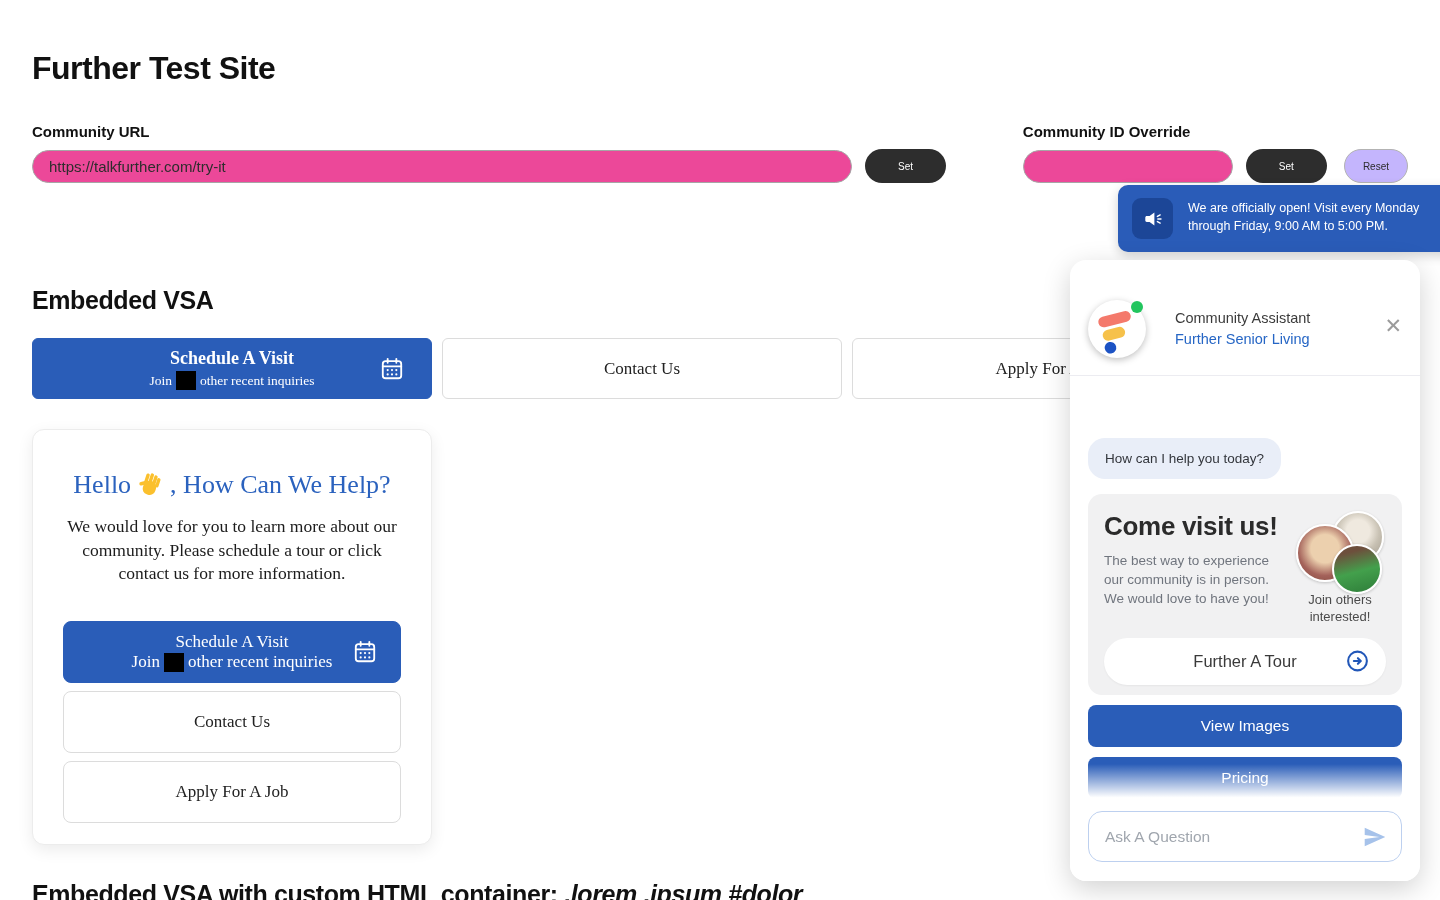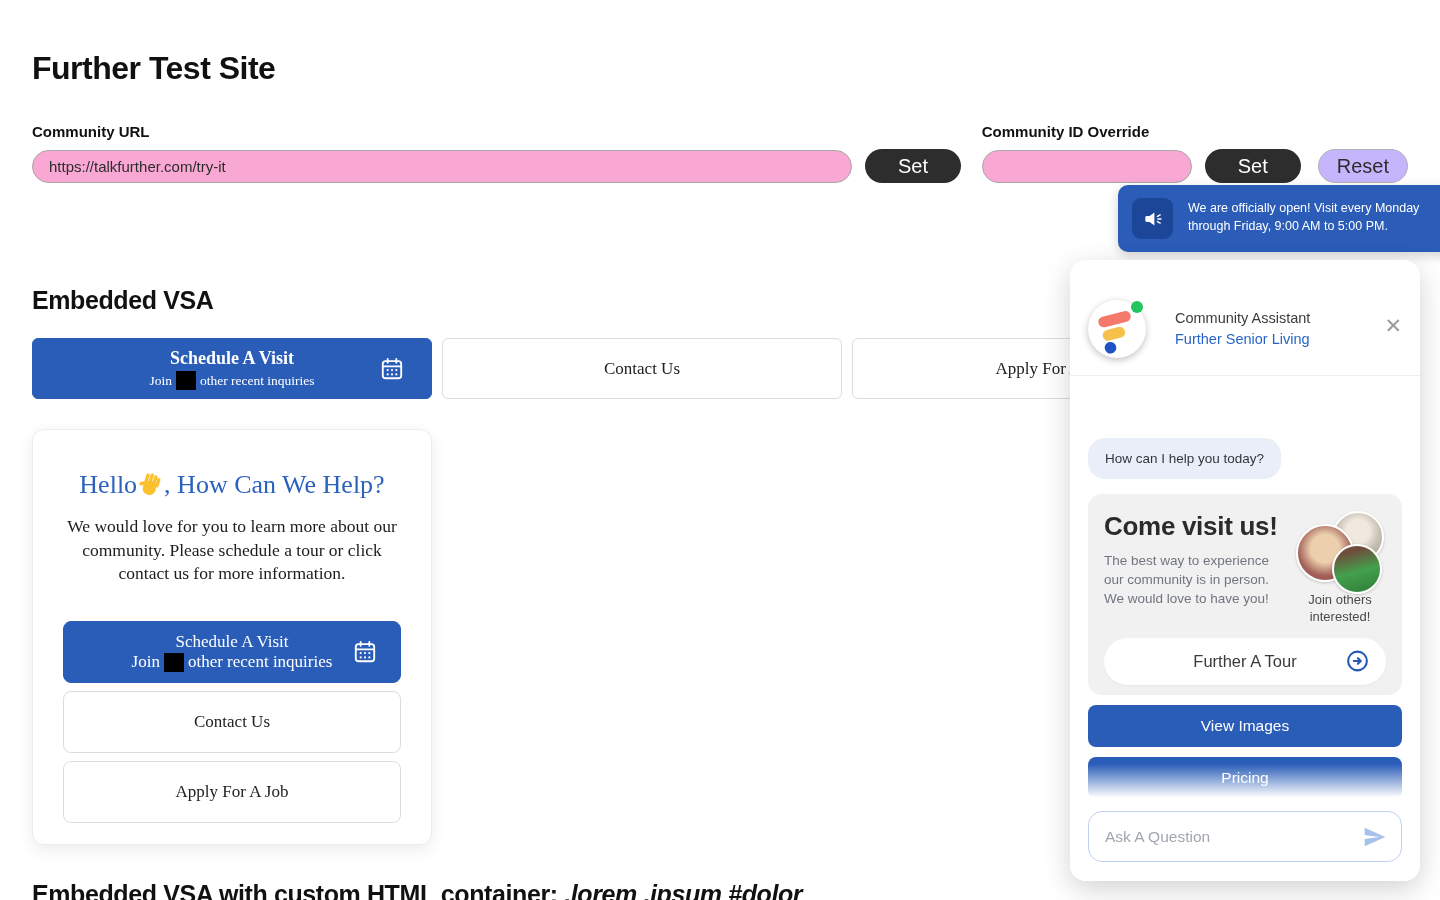--- a/index.html
+++ b/index.html
@@ -6,46 +6,46 @@
   html,body { width:1440px; height:900px; background:#ffffff; overflow:hidden;
     font-family:"Liberation Sans", sans-serif; color:#111; }
 
   .page { padding:50px 32px 0; }
 
   h1.site-title { font-size:32px; font-weight:800; letter-spacing:-0.5px; margin-bottom:36px; }
 
   .form-row { display:flex; align-items:flex-start; }
   .field-label { font-size:15px; font-weight:700; margin-bottom:9px; }
   .input-line { display:flex; align-items:center; }
-  .pill-input { height:33px; border:1px solid #a6a6a6; background:#f9a8d4; border-radius:17px;
+  .pill-input { height:33px; border:1px solid #a6a6a6; background:#ec4899; border-radius:17px;
     padding:0 16px; font-size:15px; color:#2d2d2d; font-family:"Liberation Sans",sans-serif; outline:none; }
   .url-input { width:820px; }
   .id-input { width:210px; }
-  .btn-pill { height:34px; border:none; border-radius:17px; font-size:20px; cursor:pointer;
+  .btn-pill { height:34px; border:none; border-radius:17px; font-size:10px; cursor:pointer;
     font-family:"Liberation Sans",sans-serif; }
   .btn-dark { background:#2d2d2d; color:#fff; padding:0 33px; margin-left:13px; }
   .btn-light { background:#c4b5fd; color:#2d2d2d; border:1px solid #b3b3b3; padding:0 18px; margin-left:17px; }
   .group-left { width:1012px; }
 
   h2.section-title { font-size:25px; font-weight:800; letter-spacing:-0.4px; }
   .vsa-section { margin-top:103px; }
   .vsa-buttons { display:flex; gap:10px; margin-top:23px; }
   .vsa-btn { width:400px; height:61px; border-radius:6px; border:1px solid #dcdcdc; background:#fff;
     font-family:"Liberation Serif", serif; font-size:17px; color:#222; cursor:pointer;
     display:flex; flex-direction:column; align-items:center; justify-content:center; position:relative; }
   .vsa-btn.primary { background:#2a5db8; border-color:#2a5db8; color:#fff; }
   .vsa-btn .btn-title { font-weight:700; font-size:18px; }
   .vsa-btn .btn-sub { font-size:13.5px; margin-top:2px; }
   .redaction { display:inline-block; width:20px; height:19px; background:#000; vertical-align:-5px; margin:0 4px; }
   .cal-icon { position:absolute; right:26px; top:50%; transform:translateY(-50%); width:26px; height:26px; }
 
   .hello-card { width:400px; margin-top:30px; background:#fff; border:1px solid #ececec; border-radius:12px;
     box-shadow:0 5px 16px rgba(0,0,0,.08); padding:40px 30px 13px; text-align:center;
     font-family:"Liberation Serif", serif; }
-  .hello-title { font-size:26px; color:#2b62be; font-weight:400; display:flex; align-items:center; justify-content:center; gap:0; }
+  .hello-title { font-size:26px; color:#2b62be; font-weight:400; display:flex; align-items:center; justify-content:center; gap:6px; }
   .hello-body { font-size:17.5px; line-height:1.35; color:#1c1c1c; margin:15px 2px 35px; }
   .card-btn { width:338px; height:62px; margin:0 auto 8px; border-radius:8px; border:1px solid #dcdcdc; background:#fff;
     font-family:"Liberation Serif", serif; font-size:17px; color:#222; cursor:pointer;
     display:flex; flex-direction:column; align-items:center; justify-content:center; position:relative; }
   .card-btn.primary { background:#2a5db8; border-color:#2a5db8; color:#fff; }
   .card-btn .cal-icon { right:22px; }
 
   .custom-section { margin-top:35px; }
   .custom-title .code-part { font-style:italic; }
 

